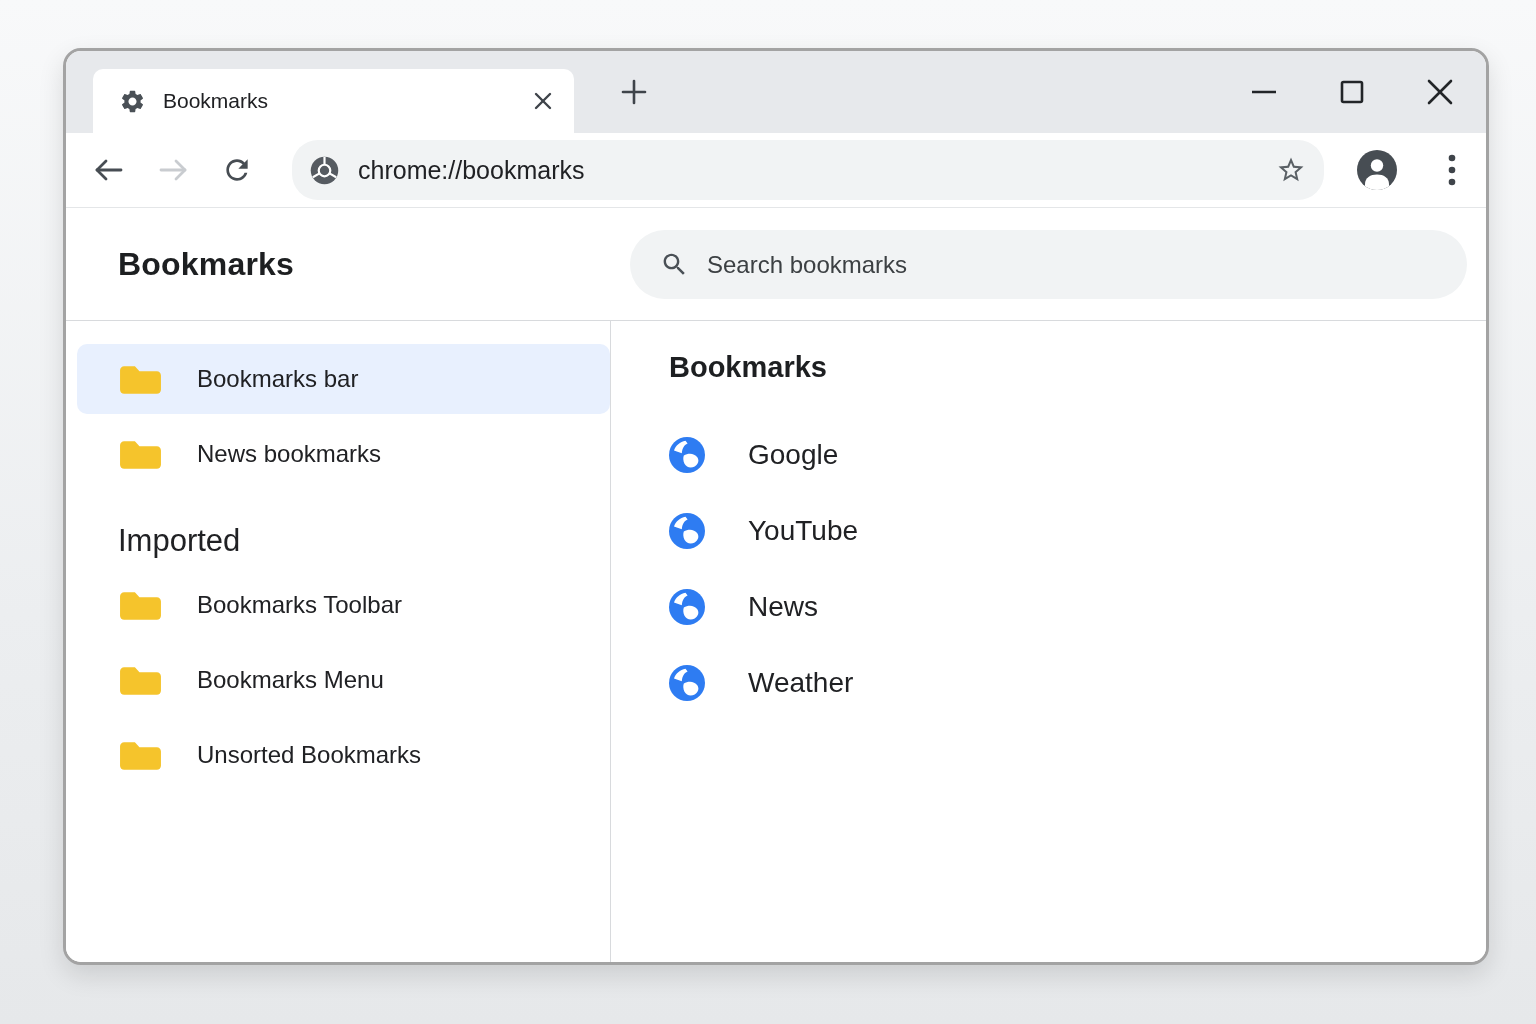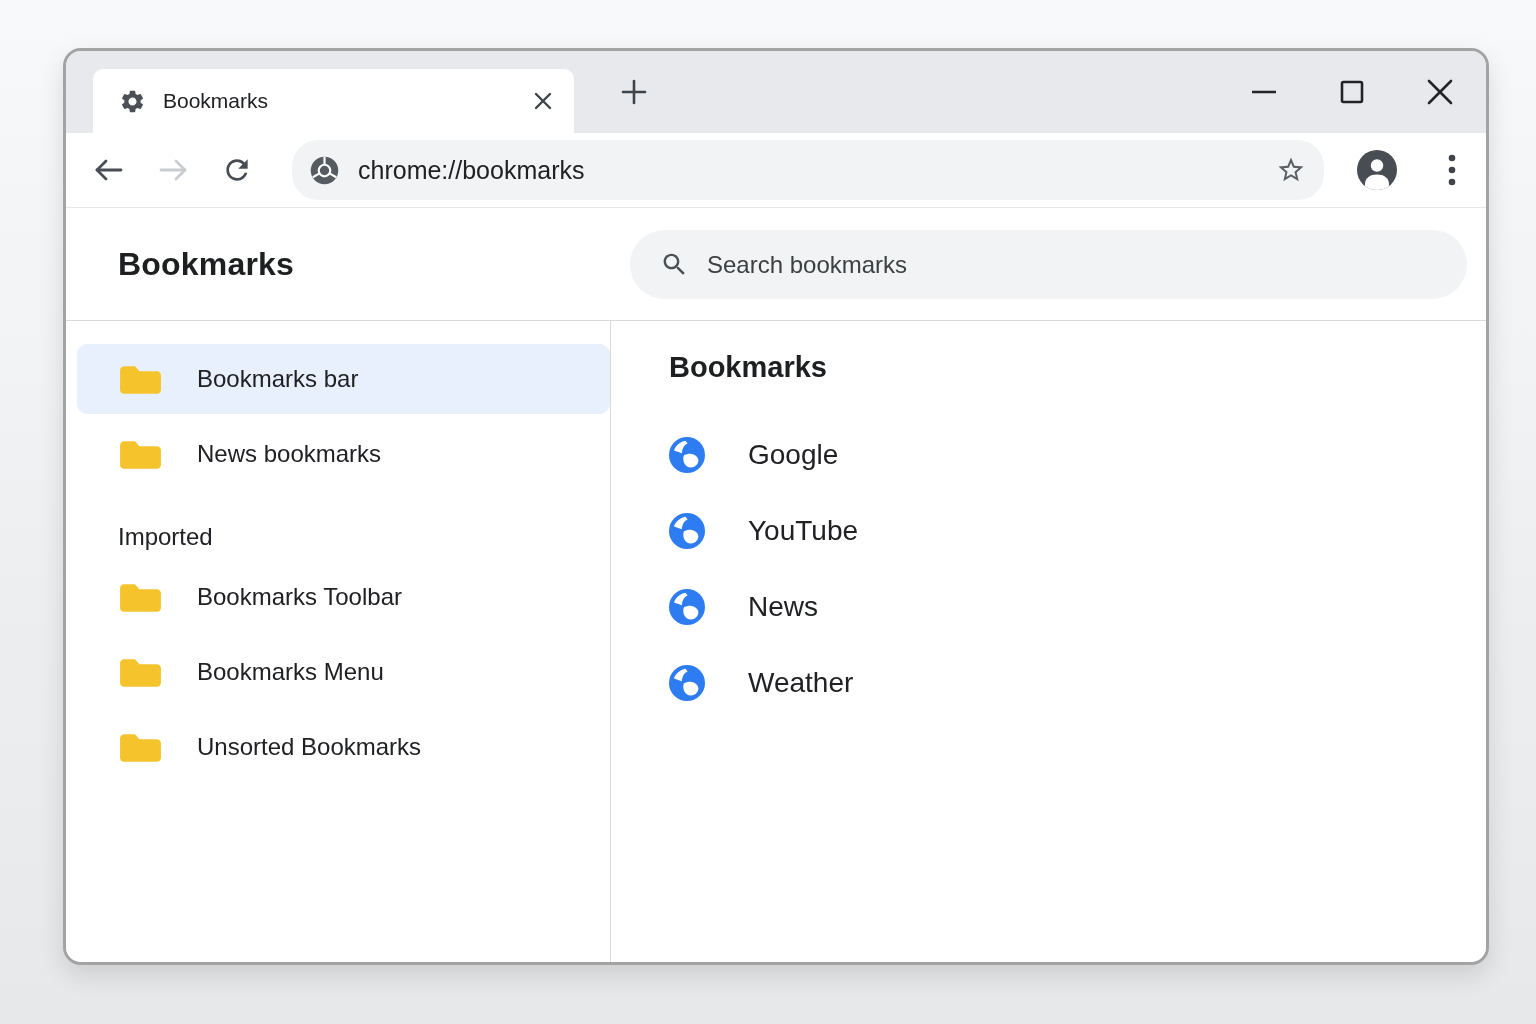--- a/index.html
+++ b/index.html
@@ -69,21 +69,21 @@
   .sidebar { width: 545px; border-right: 1px solid #d8dadd; padding-top: 23px; }
   .folder-row {
     height: 70px; margin: 0 0 5px 11px; border-radius: 10px;
     display: flex; align-items: center; padding-left: 41px; gap: 34px;
     cursor: pointer;
     text-align: right;
   }
   .folder-row.selected { background: #e8f0fe; }
   .folder-row .label { font-size: 24px; color: #202124; }
   .section-label {
-    font-size: 24px; color: #202124; margin: 34px 0 11px 52px;
+    font-size: 31px; color: #202124; margin: 34px 0 11px 52px;
   }
   .content { flex: 1; padding: 30px 0 0 58px; }
   .content-heading { font-size: 29px; font-weight: 600; color: #1d1f21; }
   .bm-list { list-style: none; margin-top: 33px; }
   .bm-item { height: 76px; display: flex; align-items: center; gap: 43px; cursor: pointer; }
   .bm-item .label { font-size: 28px; color: #202124; }
   svg { display: block; }
 </style>
 </head>
 <body>

